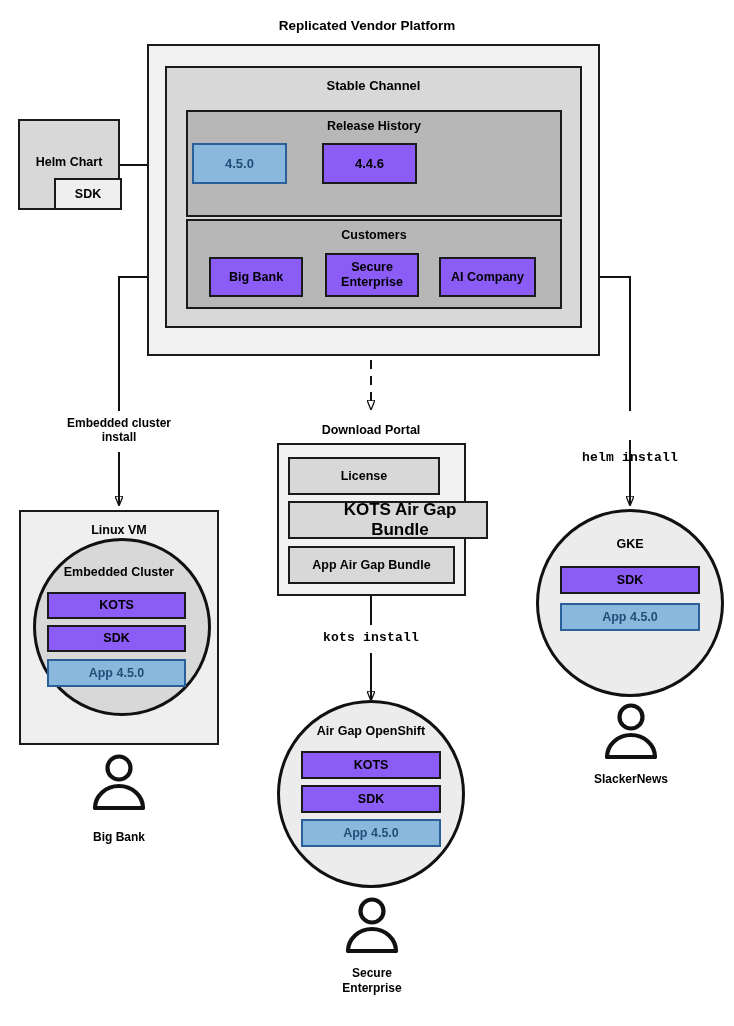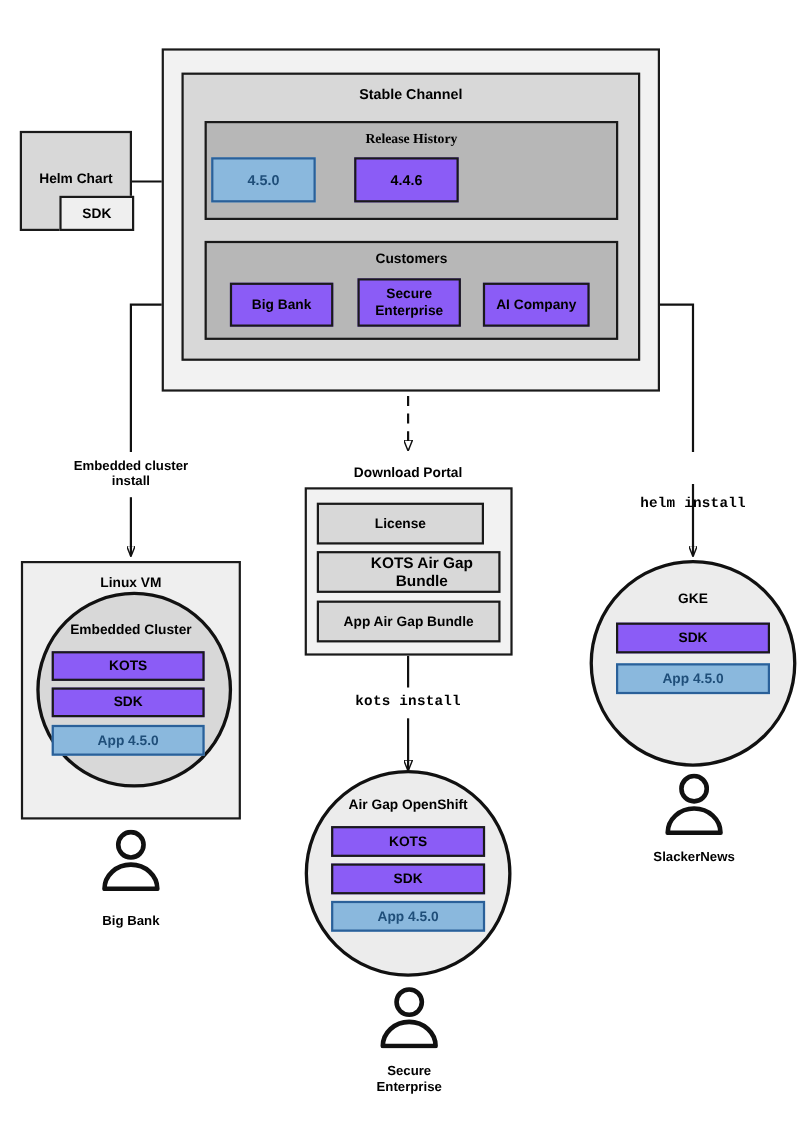--- a/index.html
+++ b/index.html
@@ -53,28 +53,29 @@
 
     <path d="M371,296 L371,409" fill="none" stroke="#111" stroke-width="2" stroke-dasharray="9,7" marker-end="url(#arw)"></path>
 
     <path d="M536,277 L630,277 L630,411" fill="none" stroke="#111" stroke-width="2"></path>
     <path d="M630,440 L630,505" fill="none" stroke="#111" stroke-width="2" marker-end="url(#arw)"></path>
 
     <path d="M371,596 L371,625" fill="none" stroke="#111" stroke-width="2"></path>
     <path d="M371,653 L371,700" fill="none" stroke="#111" stroke-width="2" marker-end="url(#arw)"></path>
   </svg>
 
+  <div class="lbl" style="left:167px;top:18px;width:400px;font-size:13.5px;">Replicated Vendor Platform</div>
 
   <div class="bx f-outer" style="left:147px;top:44px;width:453px;height:312px;"></div>
 
   <div class="bx f-mid" style="left:165px;top:66px;width:417px;height:262px;display:block;">
     <div class="sect-title" style="top:10px;font-size:13px;">Stable Channel</div>
   </div>
 
-  <div class="bx f-inner" style="left:186px;top:110px;width:376px;height:90px;display:block;font-family:Liberation Serif, serif;">
+  <div class="bx f-inner" style="left:186px;top:110px;width:376px;height:107px;display:block;">
     <div class="sect-title" style="top:7px;font-size:12.5px;">Release History</div>
   </div>
   <div class="bx f-blue" style="left:192px;top:143px;width:95px;height:41px;font-size:13px;">4.5.0</div>
   <div class="bx f-white" style="left:322px;top:143px;width:95px;height:41px;font-size:13px;">4.4.6</div>
 
   <div class="bx f-inner" style="left:186px;top:219px;width:376px;height:90px;display:block;">
     <div class="sect-title" style="top:7px;font-size:12.5px;">Customers</div>
   </div>
   <div class="bx f-white" style="left:209px;top:257px;width:94px;height:40px;font-size:12.5px;">Big Bank</div>
   <div class="bx f-white" style="left:325px;top:253px;width:94px;height:44px;font-size:12.5px;white-space:pre-line;">Secure
@@ -106,21 +107,21 @@
   <div class="bx f-blue" style="left:47px;top:659px;width:139px;height:28px;font-size:12.5px;">App 4.5.0</div>
 
   <svg class="person" style="left:88px;top:754px;" width="62" height="56" viewBox="0 0 62 56">
     <circle cx="31" cy="14" r="11.5" fill="none" stroke="#111" stroke-width="4.2"></circle>
     <path d="M7,54 A24,22 0 0 1 55,54 z" fill="none" stroke="#111" stroke-width="4.2" stroke-linejoin="round"></path>
   </svg>
   <div class="cap" style="left:39px;top:830px;white-space:pre-line;">Big Bank</div>
 
   <div class="bx f-outer" style="left:277px;top:443px;width:189px;height:153px;display:block;"></div>
   <div class="bx f-grey" style="left:288px;top:457px;width:152px;height:38px;font-size:12.5px;">License</div>
-  <div class="bx f-grey" style="left:288px;top:501px;width:167px;height:38px;font-size:14px;padding-left:24px;">KOTS Air Gap Bundle</div>
+  <div class="bx f-grey" style="left:288px;top:501px;width:200px;height:38px;font-size:17px;padding-left:24px;">KOTS Air Gap Bundle</div>
   <div class="bx f-grey" style="left:288px;top:546px;width:167px;height:38px;font-size:12.5px;">App Air Gap Bundle</div>
 
   <div class="circ c-lt" style="left:277px;top:700px;width:188px;height:188px;"></div>
   <div style="position:absolute;left:277px;top:724px;width:188px;text-align:center;
               font-size:12.5px;font-weight:bold;">Air Gap OpenShift</div>
   <div class="bx f-white" style="left:301px;top:751px;width:140px;height:28px;font-size:12.5px;">KOTS</div>
   <div class="bx f-white" style="left:301px;top:785px;width:140px;height:28px;font-size:12.5px;">SDK</div>
   <div class="bx f-blue" style="left:301px;top:819px;width:140px;height:28px;font-size:12.5px;">App 4.5.0</div>
 
   <svg class="person" style="left:341px;top:897px;" width="62" height="56" viewBox="0 0 62 56">

